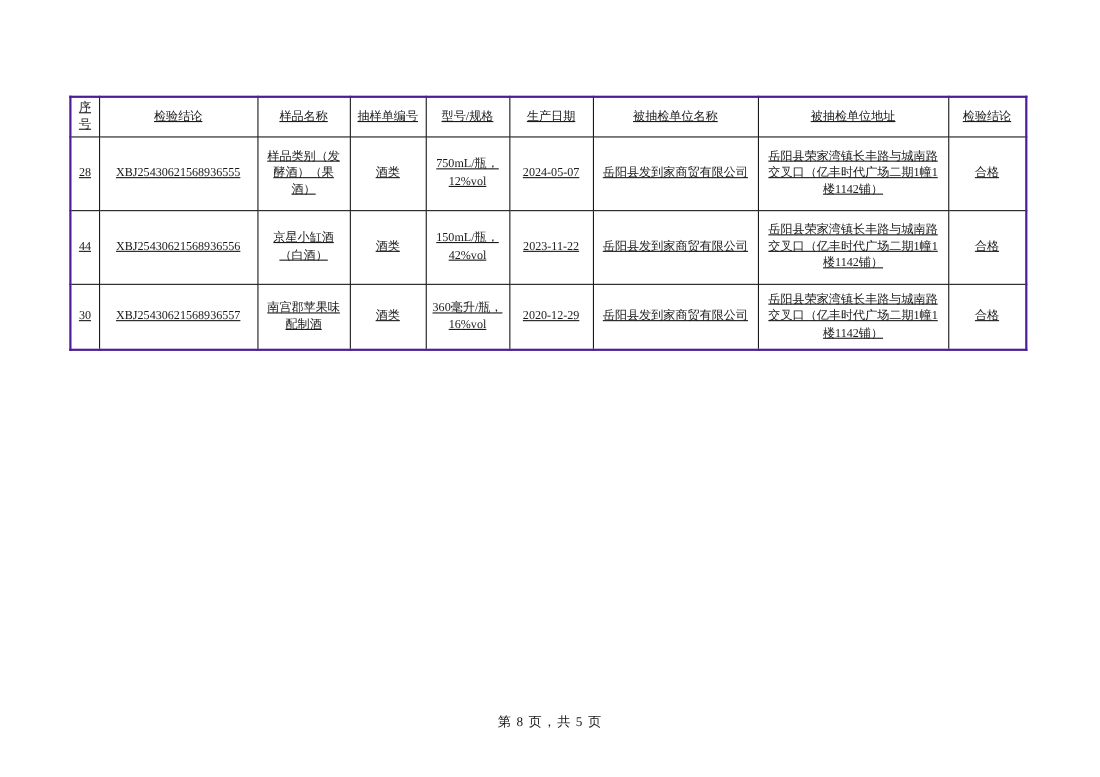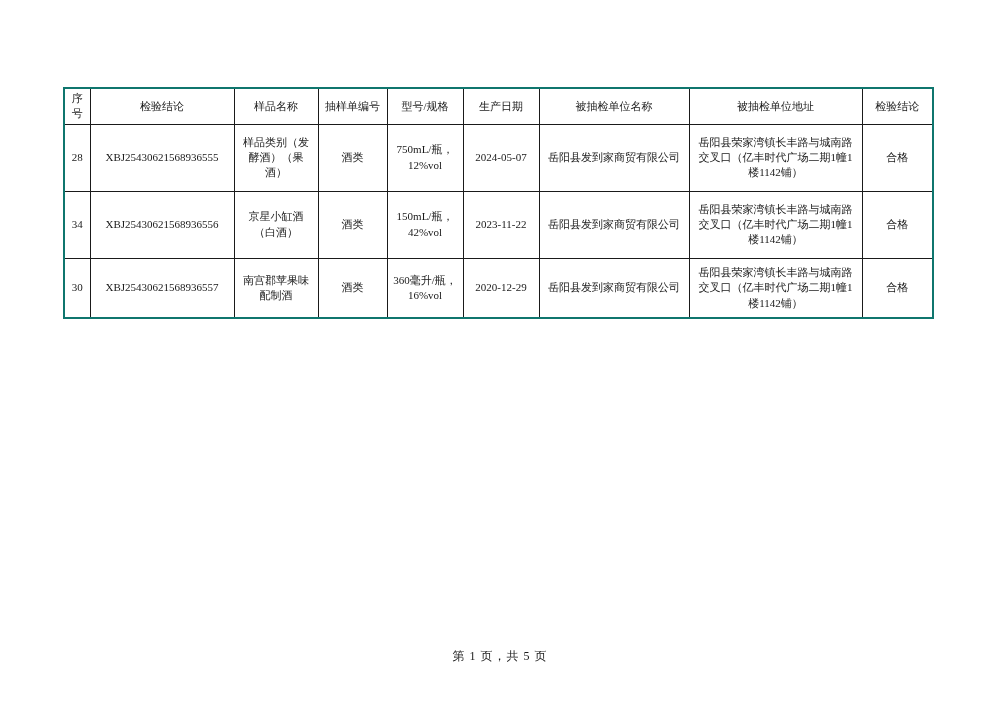--- a/index.html
+++ b/index.html
@@ -16,21 +16,22 @@
     color: #1a1a1a;
     overflow: hidden;
   }
   table.results {
     position: absolute;
     left: 63px;
     top: 87px;
     width: 869px;
     table-layout: fixed;
     border-collapse: collapse;
-    border: 2px solid #0f766e;
+    border: 2px solid #4c1d95;
+    text-decoration: underline;
   }
   table.results th,
   table.results td {
     border: 1px solid #1a1a1a;
     text-align: center;
     vertical-align: middle;
     padding: 2px 4px;
     font-size: 11px;
     font-weight: normal;
     line-height: 1.4;
@@ -88,21 +89,21 @@
         <td>XBJ25430621568936555</td>
         <td>样品类别（发酵酒）（果酒）</td>
         <td>酒类</td>
         <td>750mL/瓶，12%vol</td>
         <td>2024-05-07</td>
         <td>岳阳县发到家商贸有限公司</td>
         <td>岳阳县荣家湾镇长丰路与城南路交叉口（亿丰时代广场二期1幢1楼1142铺）</td>
         <td>合格</td>
       </tr>
       <tr class="row-b">
-        <td>34</td>
+        <td>44</td>
         <td>XBJ25430621568936556</td>
         <td>京星小缸酒（白酒）</td>
         <td>酒类</td>
         <td>150mL/瓶，42%vol</td>
         <td>2023-11-22</td>
         <td>岳阳县发到家商贸有限公司</td>
         <td>岳阳县荣家湾镇长丰路与城南路交叉口（亿丰时代广场二期1幢1楼1142铺）</td>
         <td>合格</td>
       </tr>
       <tr class="row-c">
@@ -112,15 +113,15 @@
         <td>酒类</td>
         <td>360毫升/瓶，16%vol</td>
         <td>2020-12-29</td>
         <td>岳阳县发到家商贸有限公司</td>
         <td>岳阳县荣家湾镇长丰路与城南路交叉口（亿丰时代广场二期1幢1楼1142铺）</td>
         <td>合格</td>
       </tr>
     </tbody>
   </table>
 
-  <div class="page-footer">第 1 页，共 5 页</div>
+  <div class="page-footer">第 8 页，共 5 页</div>
 
 </div>
 
 </body></html>

